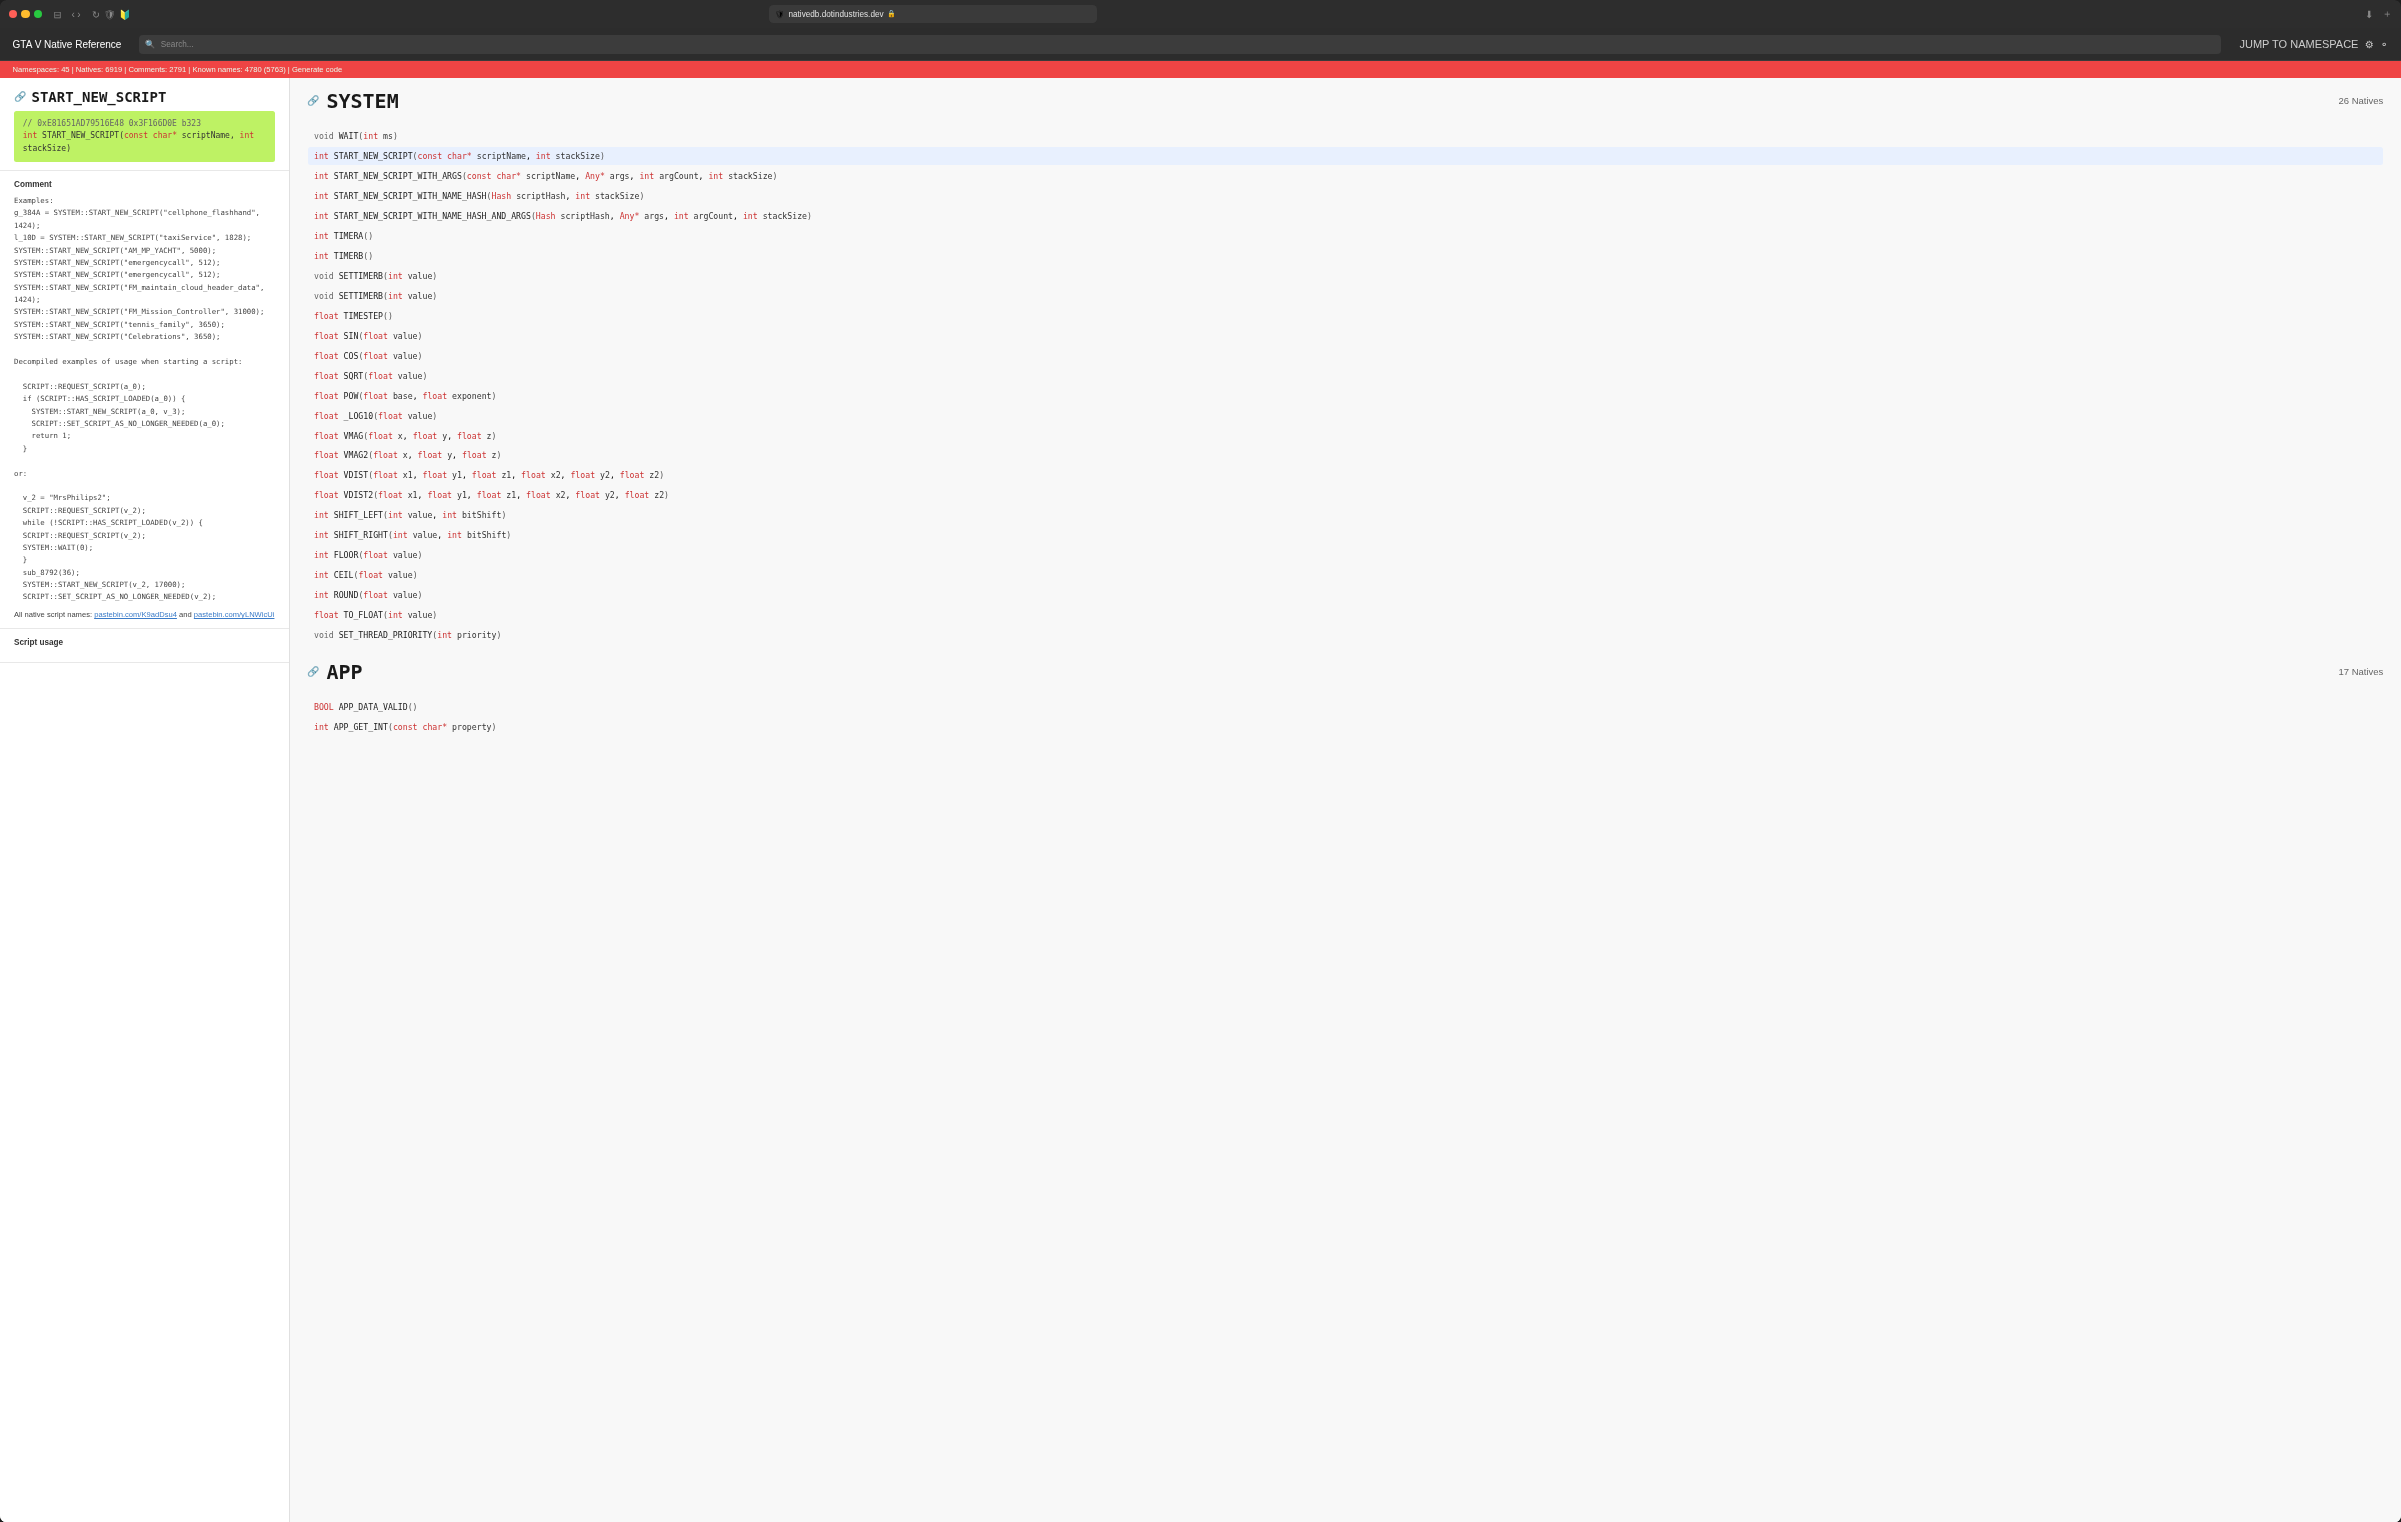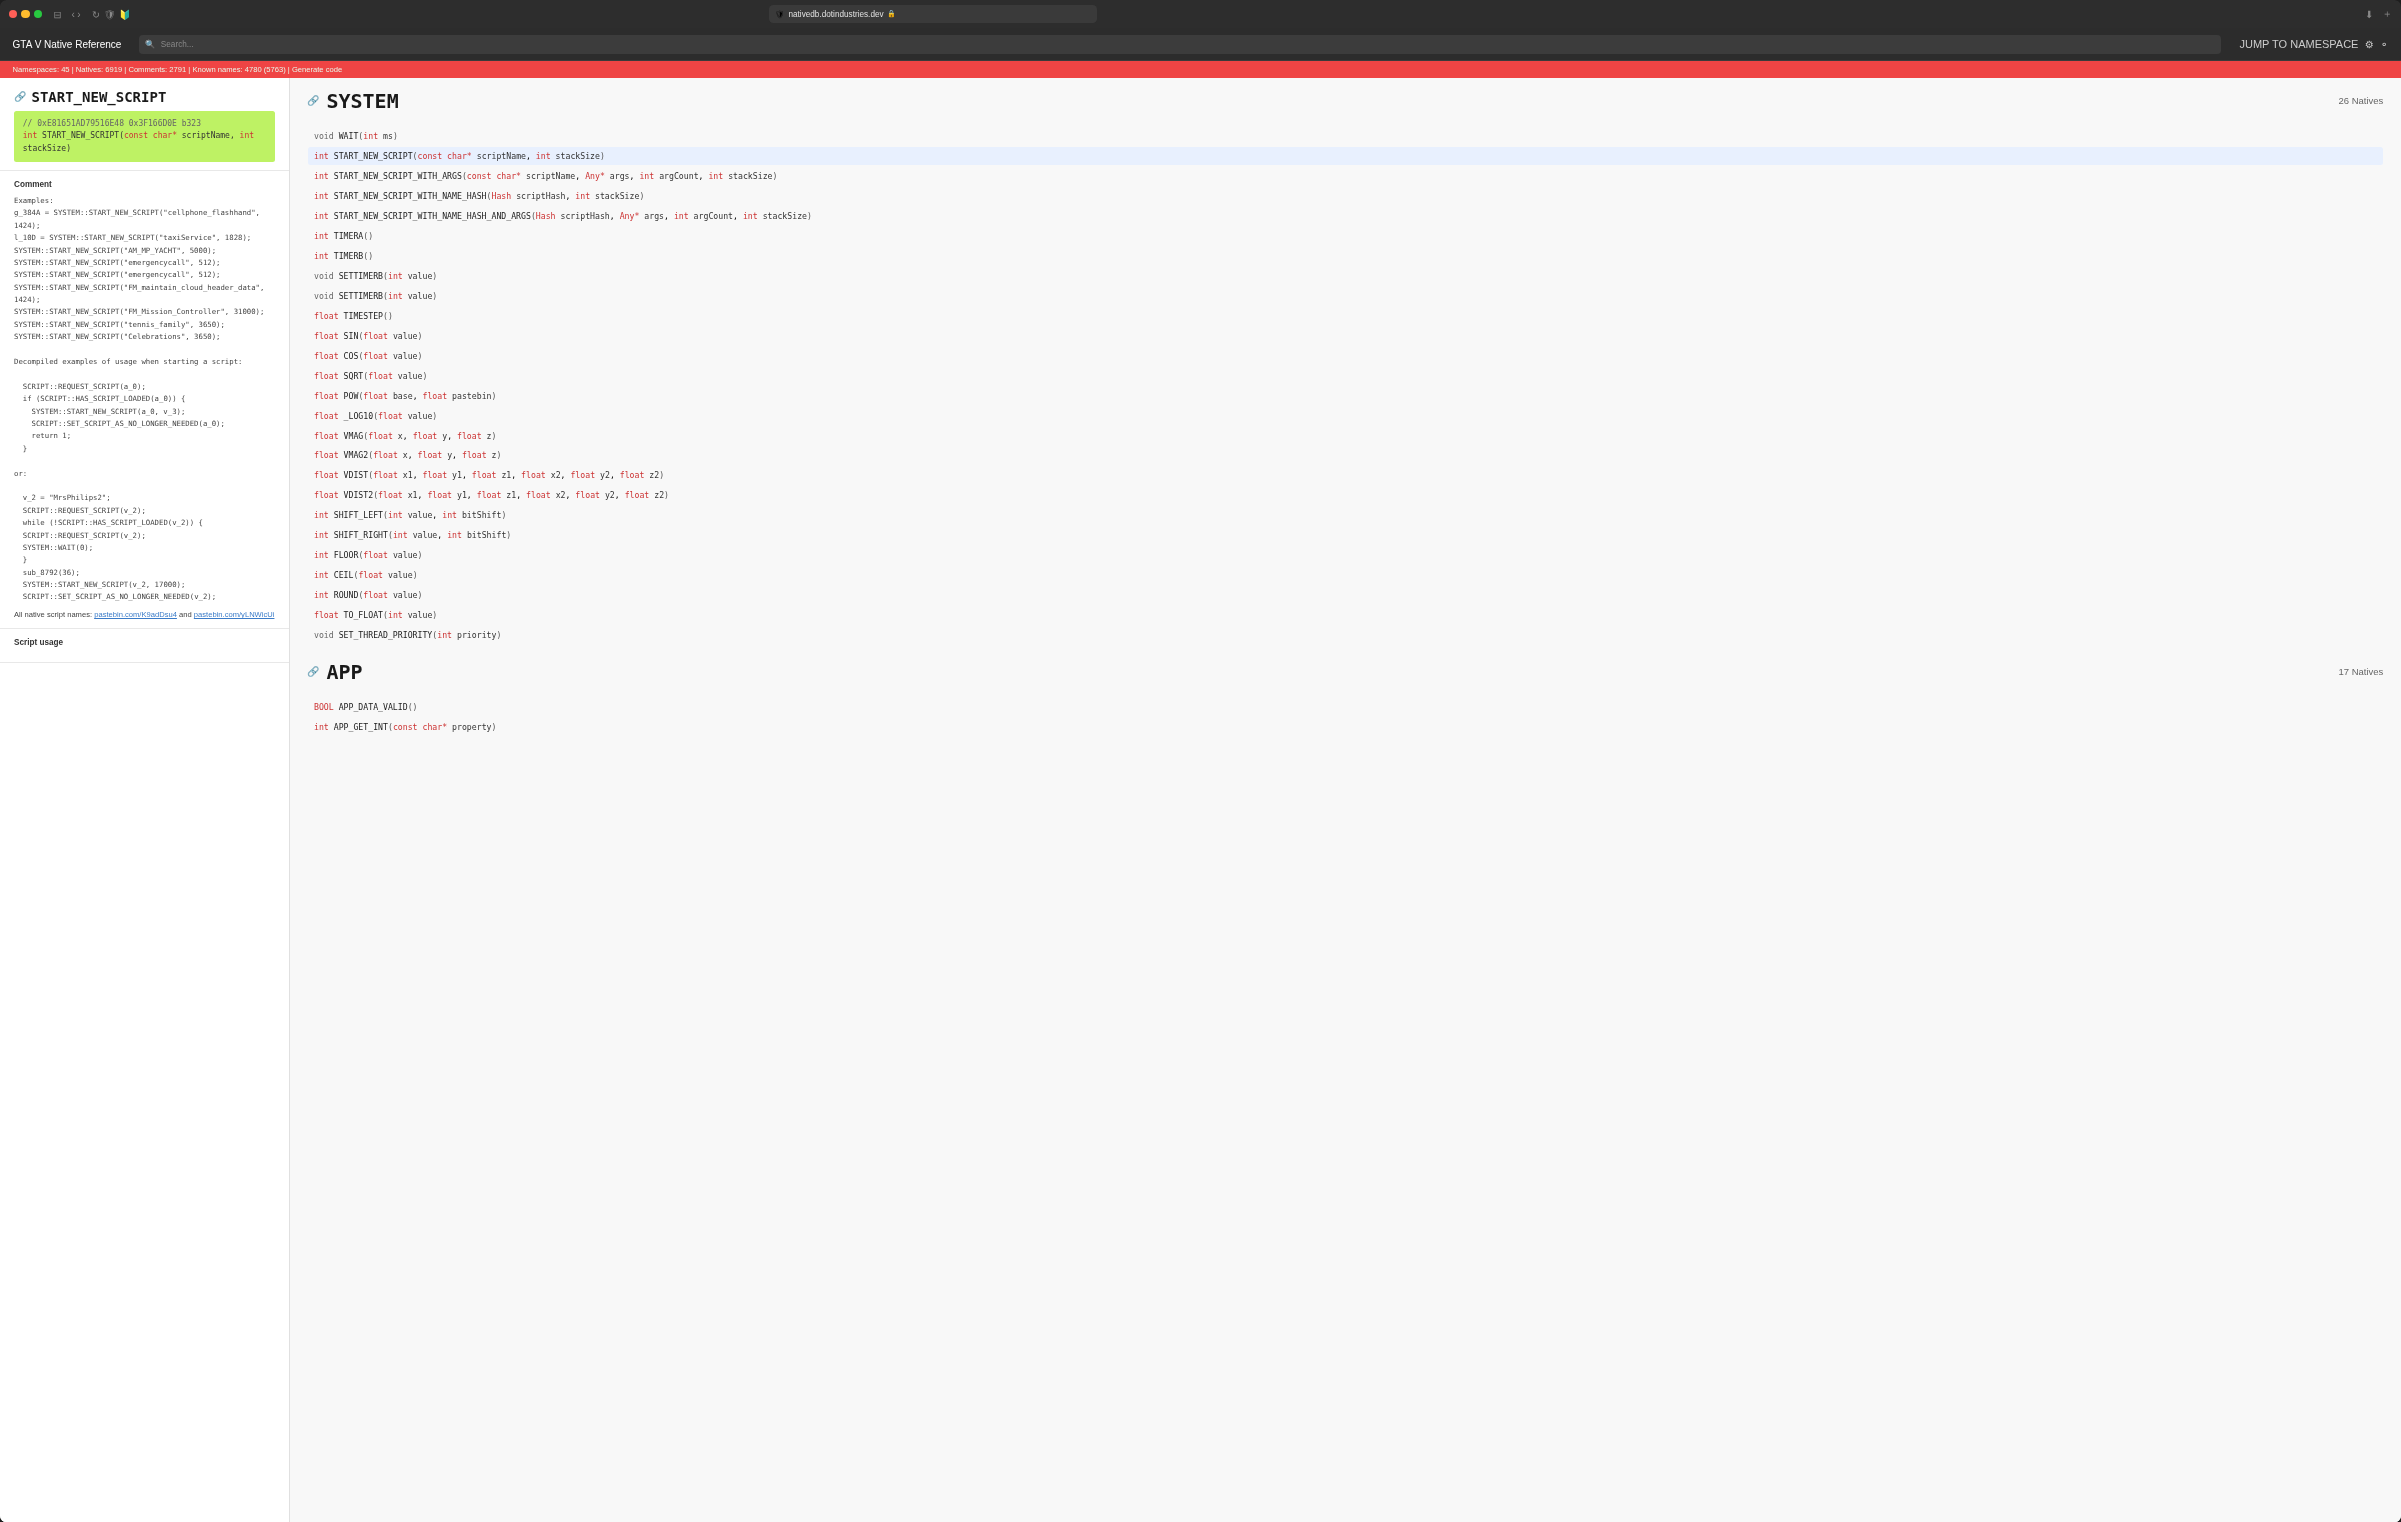--- a/index.html
+++ b/index.html
@@ -457,21 +457,21 @@
         <div class="native-item">
           <span class="ret-float">float</span> <span class="fn-name">SIN</span><span class="paren">(</span><span class="param-type">float</span> <span class="param-name">value</span><span class="paren">)</span>
         </div>
         <div class="native-item">
           <span class="ret-float">float</span> <span class="fn-name">COS</span><span class="paren">(</span><span class="param-type">float</span> <span class="param-name">value</span><span class="paren">)</span>
         </div>
         <div class="native-item">
           <span class="ret-float">float</span> <span class="fn-name">SQRT</span><span class="paren">(</span><span class="param-type">float</span> <span class="param-name">value</span><span class="paren">)</span>
         </div>
         <div class="native-item">
-          <span class="ret-float">float</span> <span class="fn-name">POW</span><span class="paren">(</span><span class="param-type">float</span> <span class="param-name">base</span>, <span class="param-type">float</span> <span class="param-name">pastebin</span><span class="paren">)</span>
+          <span class="ret-float">float</span> <span class="fn-name">POW</span><span class="paren">(</span><span class="param-type">float</span> <span class="param-name">base</span>, <span class="param-type">float</span> <span class="param-name">exponent</span><span class="paren">)</span>
         </div>
         <div class="native-item">
           <span class="ret-float">float</span> <span class="fn-name">_LOG10</span><span class="paren">(</span><span class="param-type">float</span> <span class="param-name">value</span><span class="paren">)</span>
         </div>
         <div class="native-item">
           <span class="ret-float">float</span> <span class="fn-name">VMAG</span><span class="paren">(</span><span class="param-type">float</span> <span class="param-name">x</span>, <span class="param-type">float</span> <span class="param-name">y</span>, <span class="param-type">float</span> <span class="param-name">z</span><span class="paren">)</span>
         </div>
         <div class="native-item">
           <span class="ret-float">float</span> <span class="fn-name">VMAG2</span><span class="paren">(</span><span class="param-type">float</span> <span class="param-name">x</span>, <span class="param-type">float</span> <span class="param-name">y</span>, <span class="param-type">float</span> <span class="param-name">z</span><span class="paren">)</span>
         </div>

